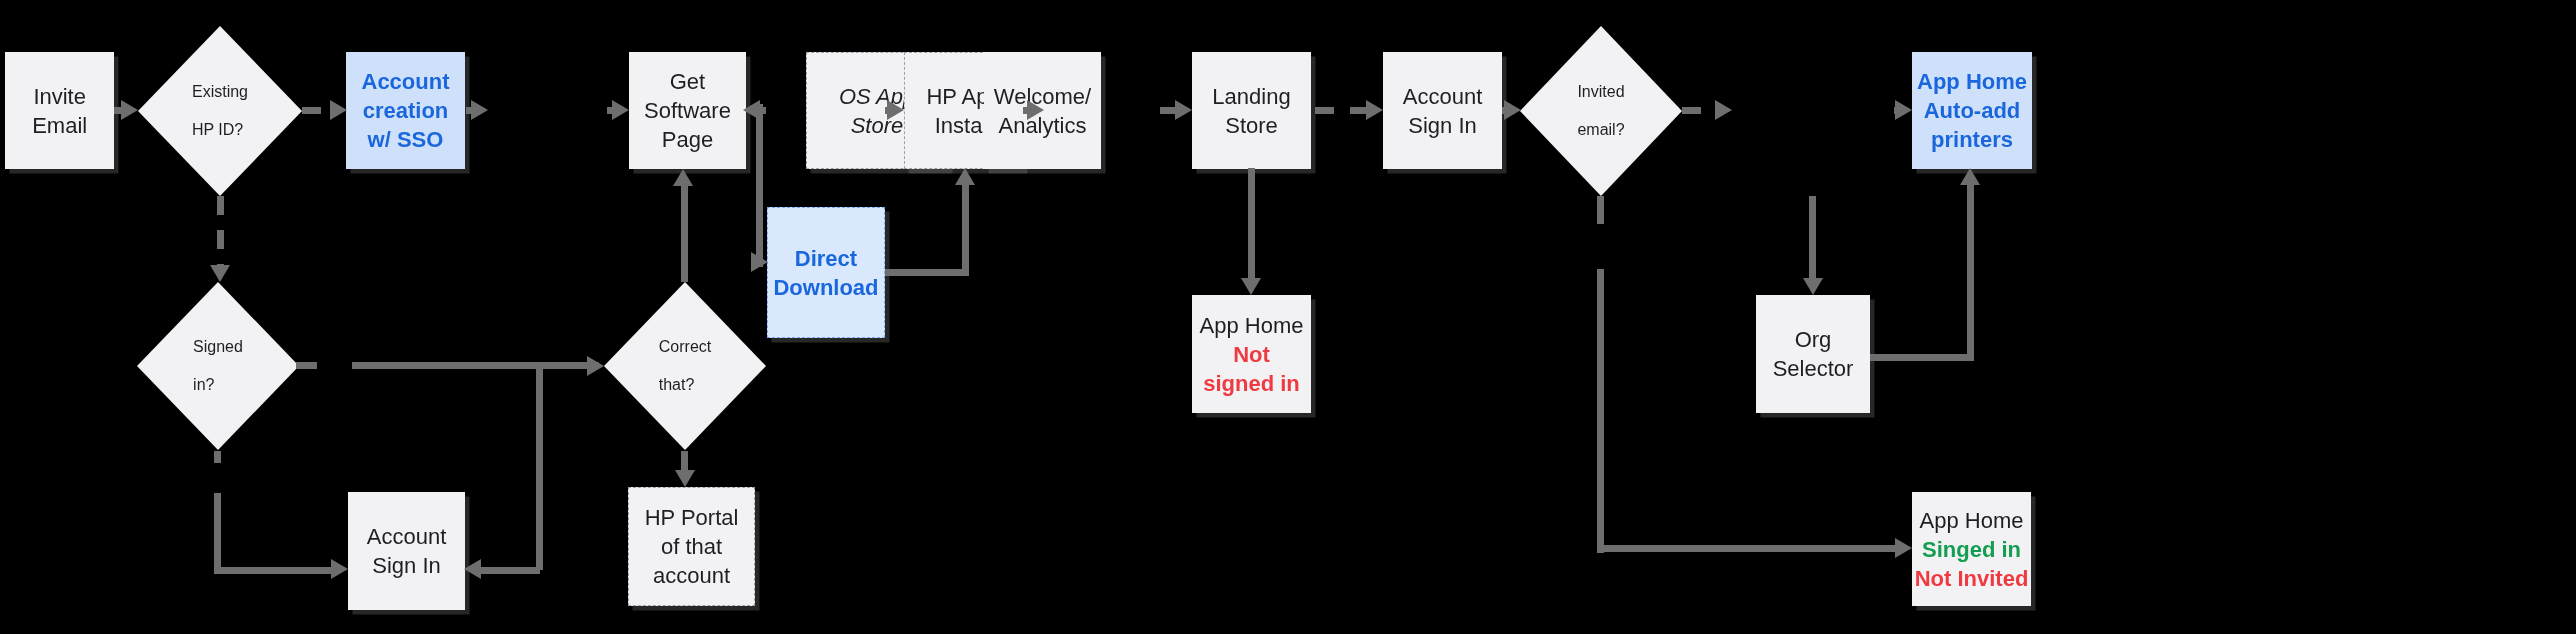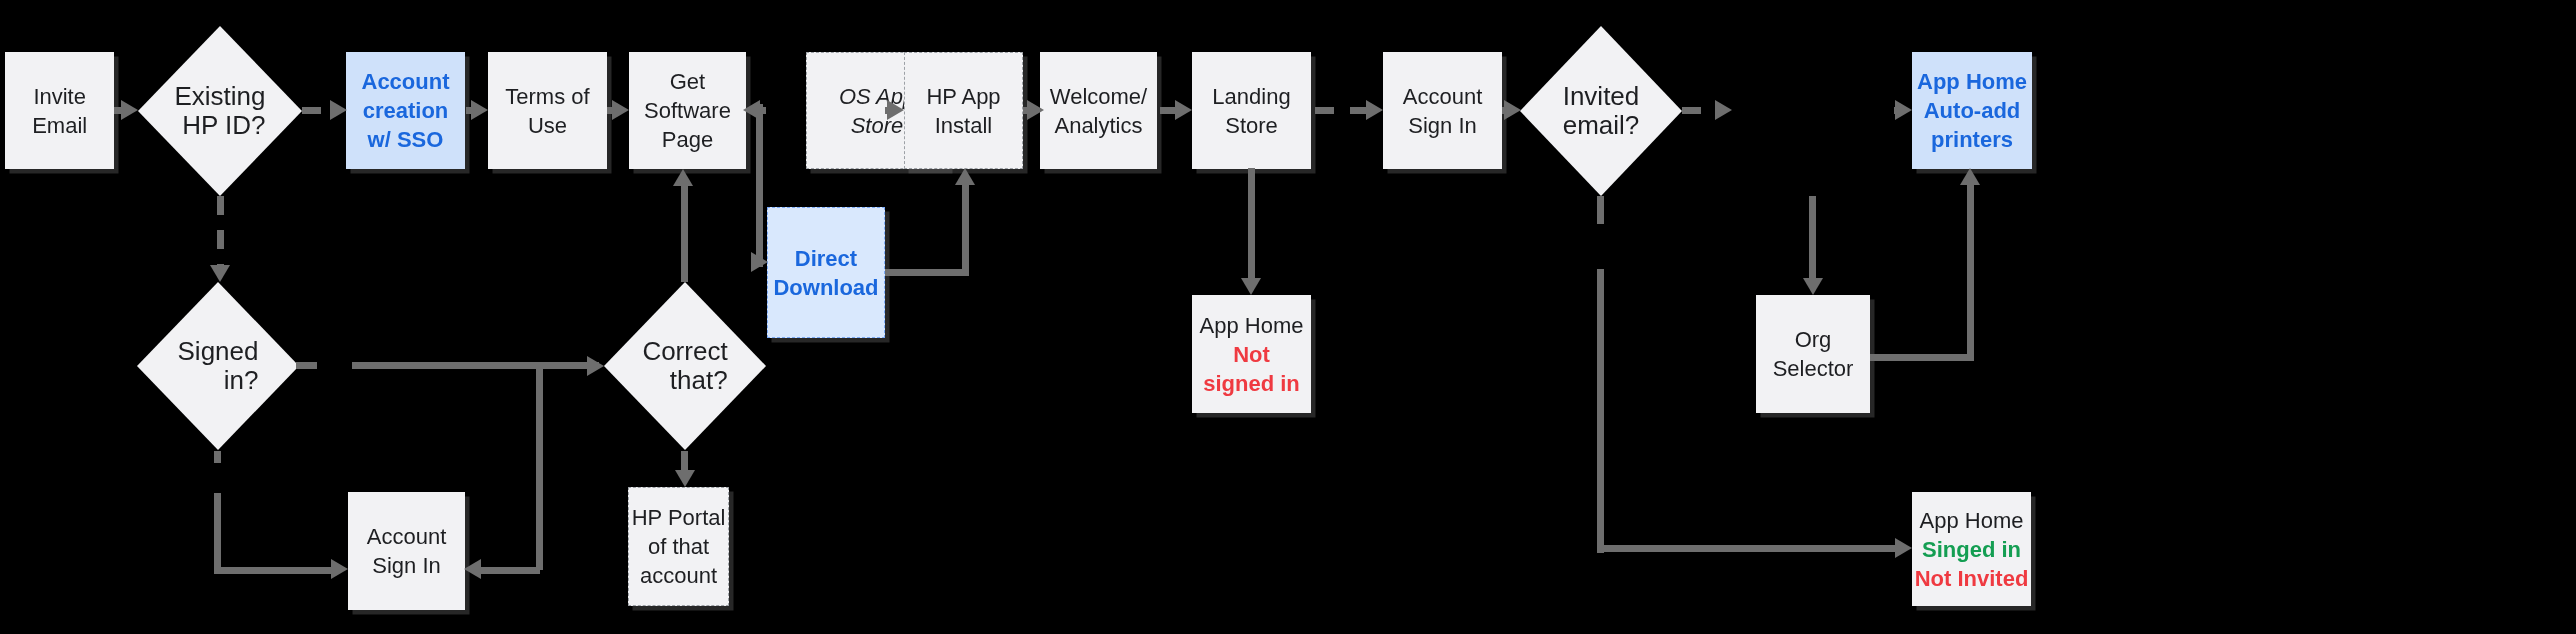--- a/index.html
+++ b/index.html
@@ -28,21 +28,21 @@
     box-shadow:4.5px 4.5px 0 rgba(130,130,130,0.30);
     box-sizing:border-box;
   }
   .node.dashed{border:1.9px dashed var(--dashBorder);}
   .node.blue{background:var(--blueFill);color:var(--blueText);font-weight:600;}
   .node.blue-dashed{background:var(--dlFill);color:var(--blueText);font-weight:600;border:1.9px dashed var(--blueDash);}
   .diamond{
     position:absolute;background:var(--fill);color:var(--ink);
     clip-path:polygon(50% 0,100% 50%,50% 100%,0 50%);
     display:flex;align-items:center;justify-content:center;
-    text-align:right;font-size:26px;line-height:29px;white-space:pre-line;
+    text-align:left;font-size:16px;line-height:38px;white-space:pre-line;
   }
   .hl,.vl{position:absolute;background:var(--line);}
   .hl{height:7.1px;}
   .vl{width:7.1px;}
   .hl.dash{background:repeating-linear-gradient(90deg,var(--line) 0 19.4px,transparent 19.4px 35px);}
   .vl.dash{background:repeating-linear-gradient(180deg,var(--line) 0 19.4px,transparent 19.4px 34px);}
   .ar,.al,.au,.ad{position:absolute;width:0;height:0;}
   .ar{border-top:10.4px solid transparent;border-bottom:10.4px solid transparent;border-left:17px solid var(--line);}
   .al{border-top:10.4px solid transparent;border-bottom:10.4px solid transparent;border-right:17px solid var(--line);}
   .au{border-left:10.4px solid transparent;border-right:10.4px solid transparent;border-bottom:17px solid var(--line);}
@@ -58,34 +58,32 @@
   <div class="node" style="left:5.2px;top:52px;width:109px;height:117px;">Invite
 Email</div>
 
   <div class="diamond" style="left:138px;top:26px;width:164px;height:170px;">Existing
 HP ID?</div>
 
   <div class="node blue" style="left:346px;top:52px;width:119px;height:117px;">Account
 creation
 w/ SSO</div>
 
-  <div class="node" style="left:488px;top:52px;width:119px;height:117px;">Terms of
-Use</div>
 
   <div class="node" style="left:629px;top:52px;width:117px;height:117px;">Get
 Software
 Page</div>
 
   <div class="node dashed" style="left:806px;top:52px;width:142px;height:117px;font-style:italic;">OS App
 Store</div>
 
   <div class="node dashed" style="left:904px;top:52px;width:119px;height:117px;">HP App
 Install</div>
 
-  <div class="node" style="left:1040px;top:52px;width:117px;height:117px;">Welcome/
+  <div class="node" style="left:984px;top:52px;width:117px;height:117px;">Welcome/
 Analytics</div>
 
   <div class="node" style="left:1192px;top:52px;width:119px;height:117px;">Landing
 Store</div>
 
   <div class="node" style="left:1383px;top:52px;width:119px;height:117px;">Account
 Sign In</div>
 
   <div class="diamond" style="left:1520px;top:26px;width:162px;height:170px;">Invited
 email?</div>
@@ -109,21 +107,21 @@
     <span class="t-red">Not</span>
     <span class="t-red">signed in</span>
   </div>
 
   <div class="node" style="left:1756px;top:295px;width:114px;height:118px;">Org
 Selector</div>
 
   <div class="node" style="left:348px;top:492px;width:117px;height:118px;">Account
 Sign In</div>
 
-  <div class="node dashed" style="left:628px;top:487px;width:101px;height:119px;">HP Portal
+  <div class="node dashed" style="left:628px;top:487px;width:127px;height:119px;">HP Portal
 of that
 account</div>
 
   <div class="node" style="left:1912px;top:492px;width:119px;height:114px;">
     <span>App Home</span>
     <span class="t-green">Singed in</span>
     <span class="t-red">Not Invited</span>
   </div>
 
   <div class="hl" style="left:114px;top:107px;width:9px;"></div>

